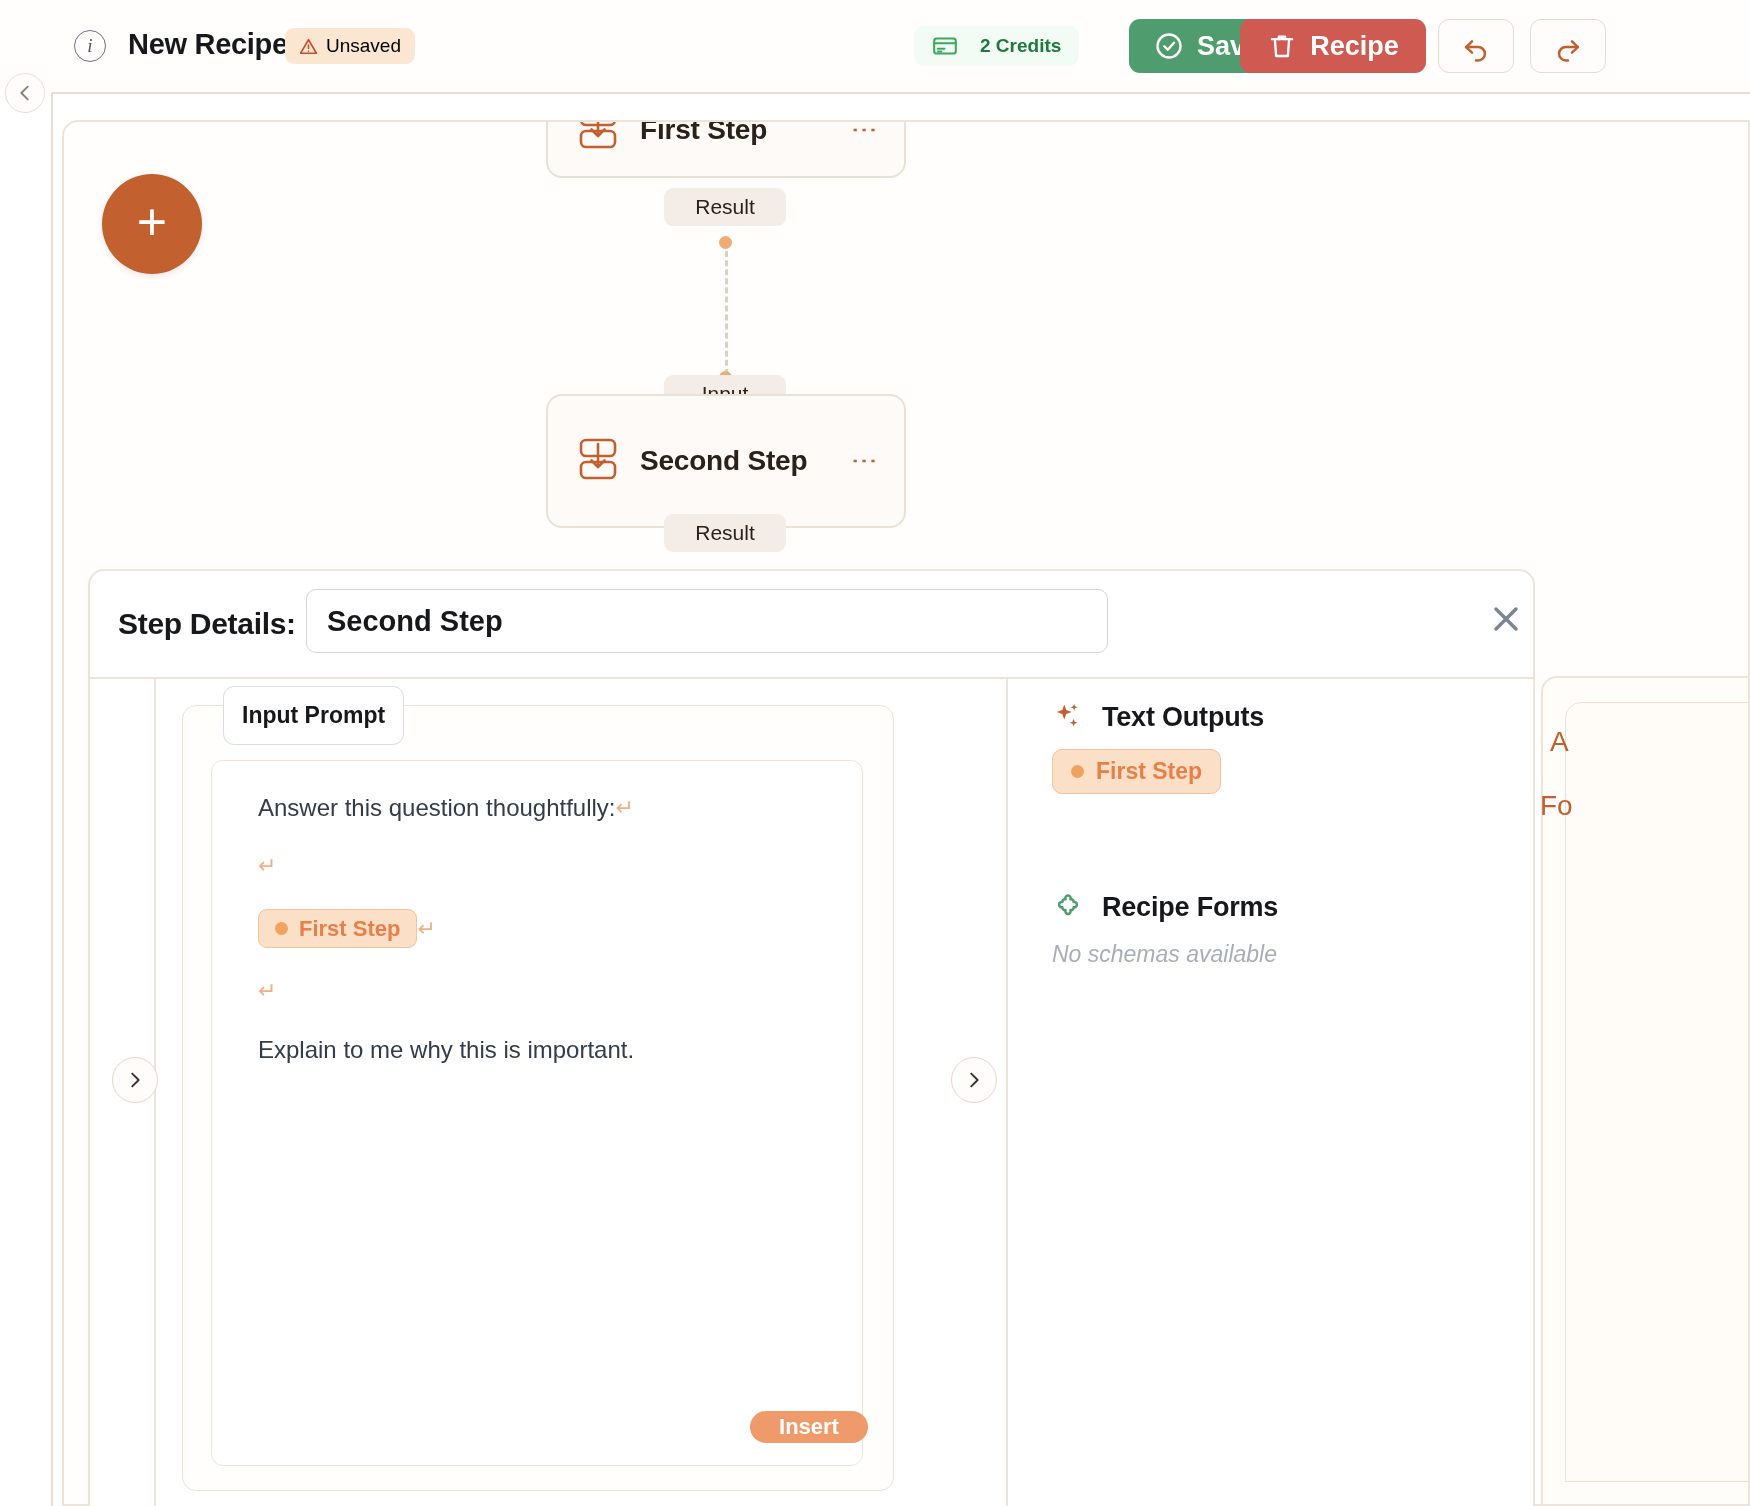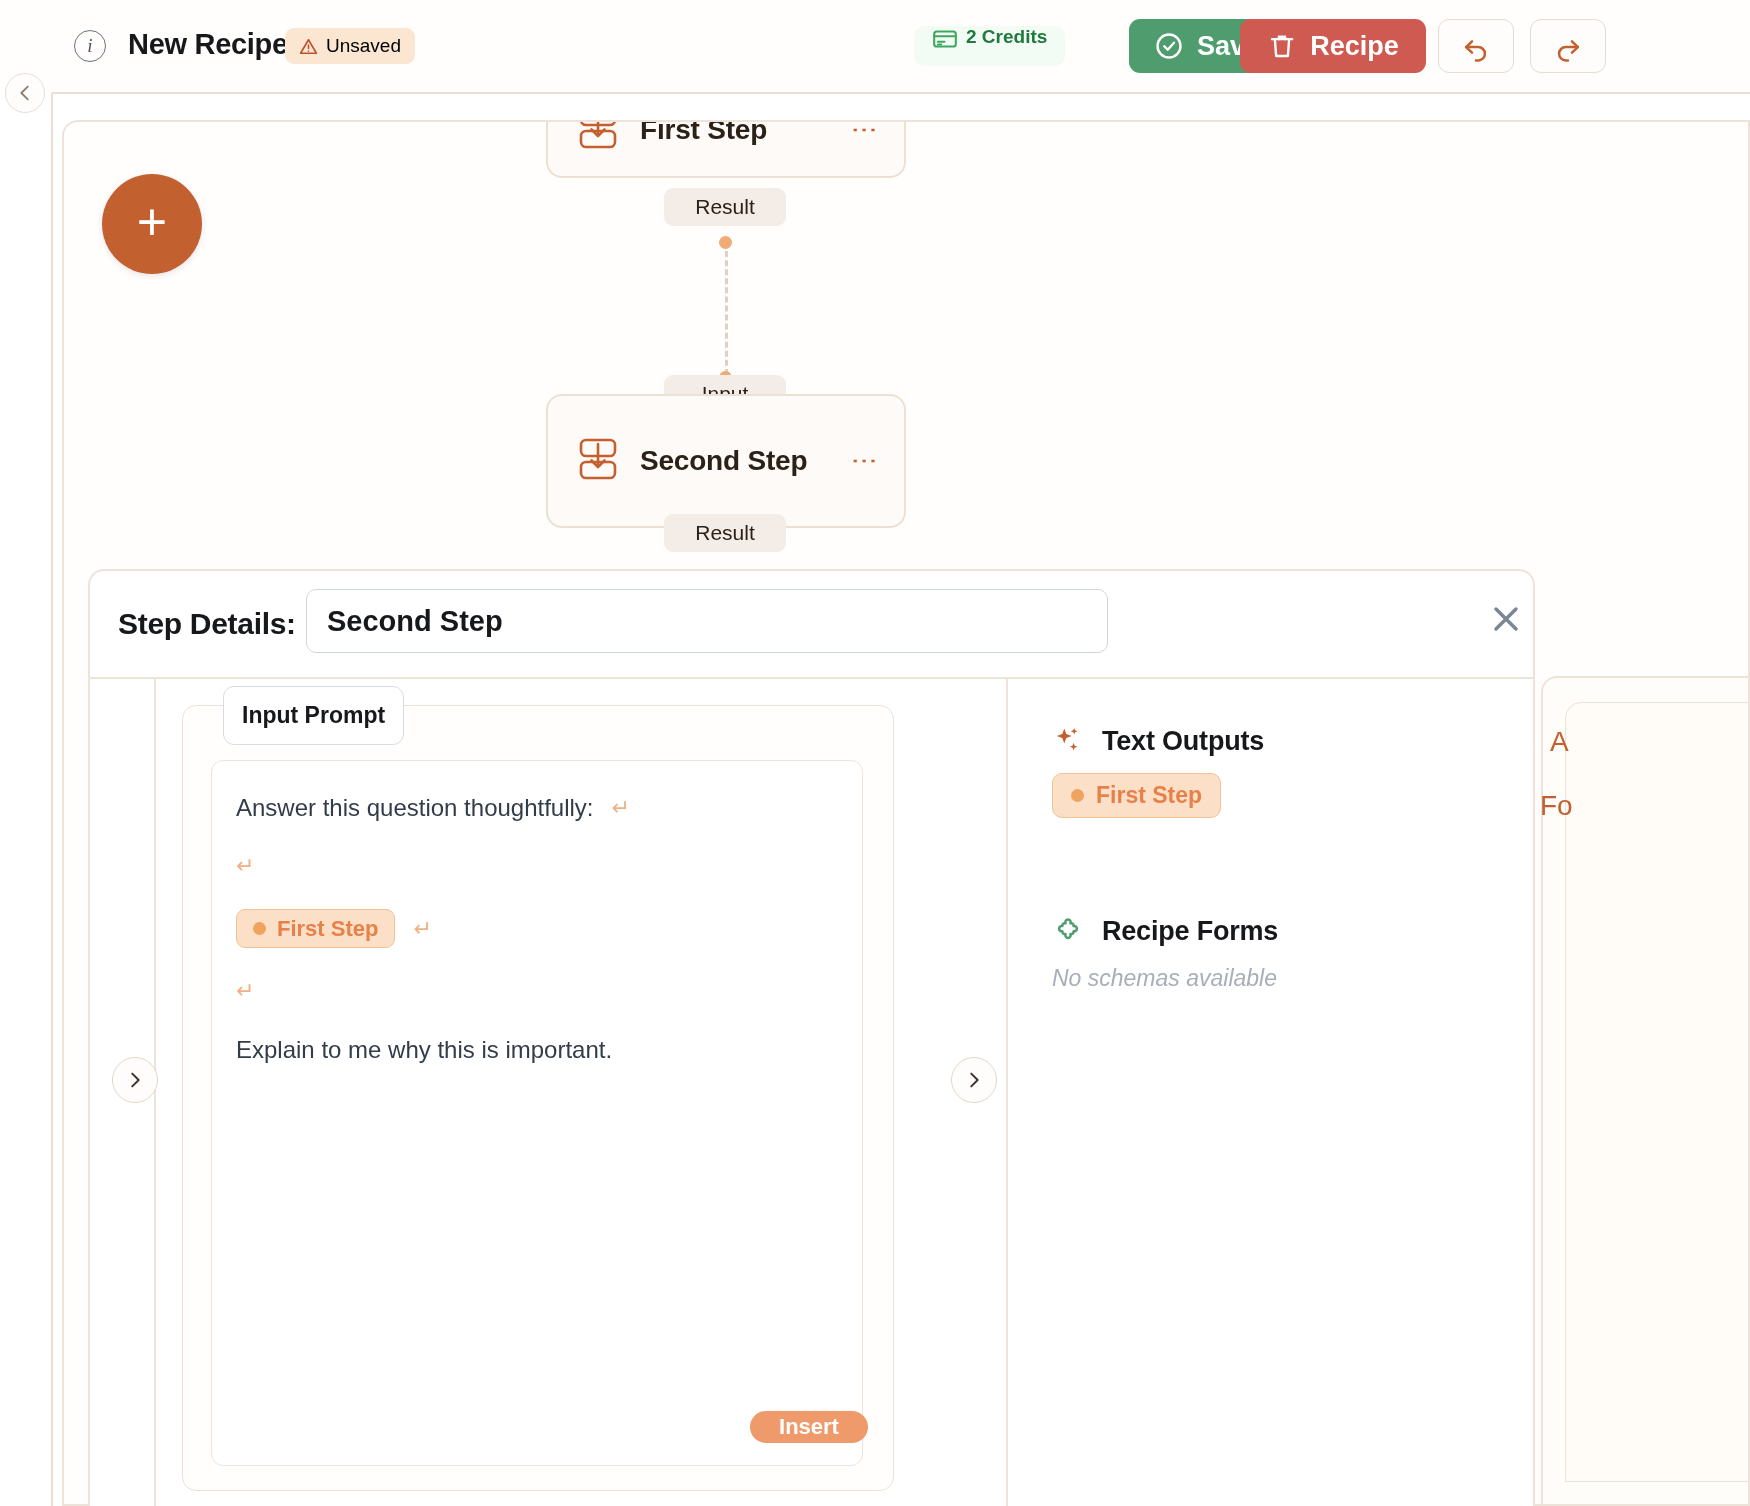--- a/index.html
+++ b/index.html
@@ -42,21 +42,21 @@
     background: #fbe6d2; border-radius: 9px;
     display: flex; align-items: center; gap: 8px;
     padding: 0 14px;
     color: #000000; font-size: 19px;
   }
   .warn-tri { width: 19px; height: 19px; display:block; }
 
   .credits-pill {
     position: absolute; left: 914px; top: 26px; height: 40px;
     background: #f2fbf4; border-radius: 10px;
-    display: flex; align-items: flex-start; gap: 8px; padding: 0 18px;
+    display: flex; align-items: center; gap: 22px; padding: 0 18px;
     color: #1f7a3d; font-size: 19px; font-weight: bold;
   }
   .btn {
     position: absolute; top: 19px; height: 54px;
     border-radius: 11px; display: flex; align-items: center; justify-content: center;
     gap: 13px; color: #fff; font-size: 27px; font-weight: bold; cursor: pointer;
     border: none;
   }
   .btn-save { left: 1129px; width: 156px; background: #4f9d6f; }
   .btn-discard { left: 1240px; width: 186px; background: #cf5a51; }
@@ -191,39 +191,39 @@
   }
   .prompt-inner {
     position: absolute; left: 28px; top: 54px;
     width: 652px; height: 706px;
     border: 1.6px solid #f0e3d8; border-radius: 12px; background: #fff;
   }
   .prompt-text {
     position: absolute; left: 24px; top: 32px; right: 18px;
     font-size: 24px; color: #333c4a; line-height: 1.05;
   }
-  .pline { display: flex; align-items: center; gap: 18px; min-height: 30px; }
+  .pline { display: flex; align-items: center; gap: 0; min-height: 30px; margin-left: 22px; }
   .ret { color: #f0b083; font-size: 22px; line-height: 1; }
   .gap { height: 28px; }
   .token-chip {
     display: inline-flex; align-items: center; gap: 11px;
     background: #fbe0c7; border: 1.6px solid #f3c296; border-radius: 9px;
     padding: 7px 16px; color: #e8804a; font-size: 22px; font-weight: bold;
   }
   .token-dot { width: 13px; height: 13px; border-radius: 50%; background: #f0a35f; }
 
   .insert-btn {
     position: absolute; left: 538px; top: 650px;
     width: 118px; height: 32px; border-radius: 24px;
     background: #ee9a6b; color: #fff; border: none;
     font-size: 22px; font-weight: bold; cursor: pointer;
     font-family: "Liberation Sans", sans-serif;
   }
 
-  .out-section { position: absolute; left: 44px; margin-top: 24px; }
+  .out-section { position: absolute; left: 44px; }
   .out-head { display: flex; align-items: center; gap: 18px; }
   .out-title { font-size: 27px; font-weight: bold; color: #17181c; letter-spacing:-0.2px; }
   .out-empty { font-size: 23px; color: #a8aeb8; font-style: italic; }
   .out-chip {
     display: inline-flex; align-items: center; gap: 12px;
     background: #fbe0c7; border: 1.6px solid #f3c296; border-radius: 10px;
     padding: 8px 18px; color: #e8804a; font-size: 23px; font-weight: bold;
     cursor: pointer;
   }
 

